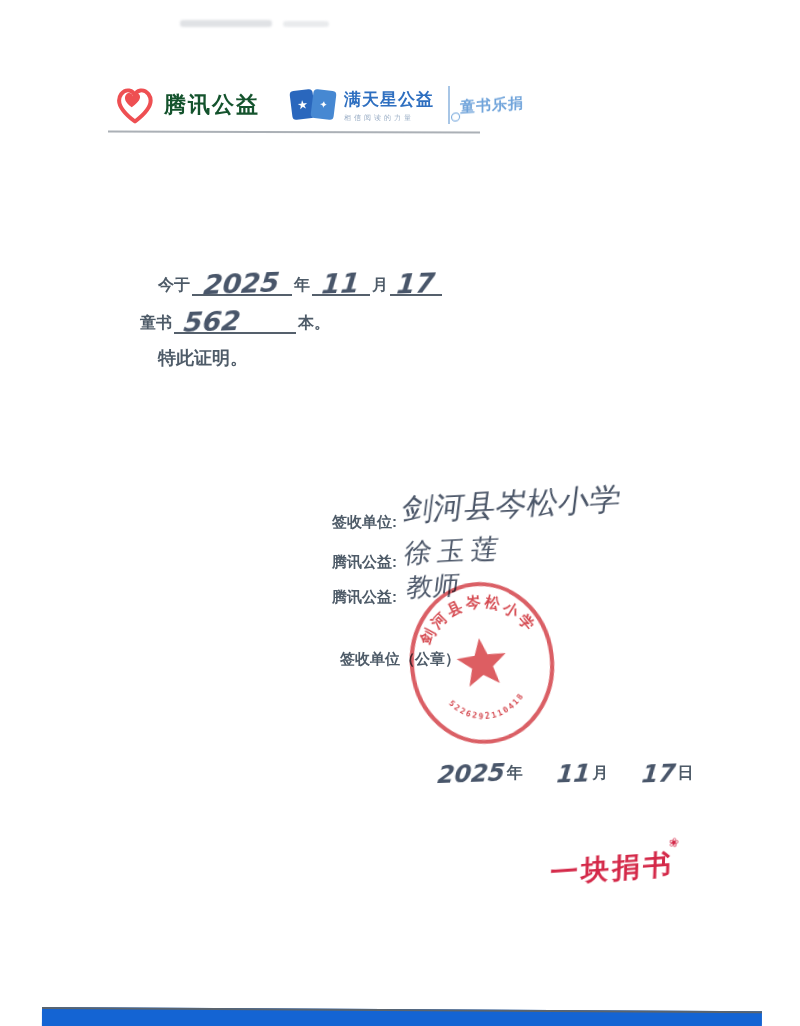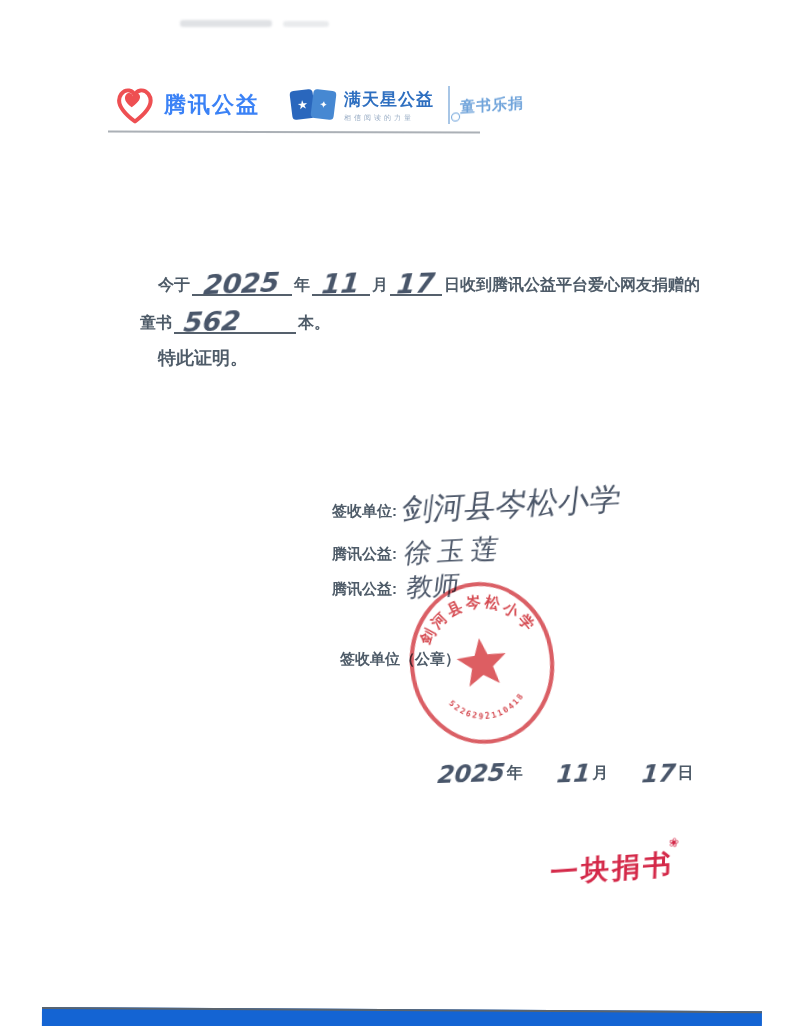--- a/index.html
+++ b/index.html
@@ -13,21 +13,21 @@
 
   
   .top-smudge { left:180px; top:20px; width:92px; height:7px;
     background:#a7adb6; opacity:.35; filter:blur(1.2px); border-radius:3px; }
   .top-smudge2 { left:283px; top:21px; width:46px; height:6px;
     background:#b2b8c0; opacity:.28; filter:blur(1.2px); border-radius:3px; }
 
   
   .logo-row { left:112px; top:82px; width:560px; height:46px; display:flex; align-items:center; }
   .heart-wrap { width:46px; height:44px; flex:0 0 auto; }
-  .tencent-text { font-size:22px; font-weight:700; color:#3b82f6; letter-spacing:2px; margin-left:6px; filter:blur(.3px); }
+  .tencent-text { font-size:22px; font-weight:700; color:#14532d; letter-spacing:2px; margin-left:6px; filter:blur(.3px); }
   .logo-gap { width:30px; flex:0 0 auto; }
   .books-icon { position:relative; width:48px; height:38px; flex:0 0 auto; }
   .book { position:absolute; width:23px; height:29px; border-radius:4px; top:4px;
     display:flex; align-items:center; justify-content:center; color:#fff; }
   .book.left  { left:1px;  background:#2a67bd; transform:rotate(-7deg); font-size:12px; }
   .book.right { left:22px; background:#4688d2; transform:rotate(7deg);  font-size:10px; }
   .mtx-block { margin-left:6px; }
   .mtx-text { font-size:17px; font-weight:700; color:#2e6fc0; letter-spacing:1px; filter:blur(.3px); }
   .mtx-tagline { font-size:7px; color:#7d96b5; letter-spacing:3px; margin-top:2px; filter:blur(.7px); opacity:.8; }
   .logo-divider { width:2px; height:38px; background:#a8c6e6; margin:0 10px 0 14px; flex:0 0 auto; }
@@ -48,21 +48,21 @@
   .line-2 { left:140px; top:300px; height:34px; }
   .blank { display:inline-flex; justify-content:center; align-items:flex-end;
     border-bottom:2px solid #55606c; margin:0 2px; position:relative; }
   .hand { font-family:"DejaVu Sans","Liberation Sans",sans-serif; font-style:italic;
     color:#49566a; transform:skewX(-8deg) rotate(-2deg); font-weight:600; filter:blur(.2px); }
   .hand.num-lg { font-size:27px; line-height:1; position:relative; top:3px; }
   .attest { left:158px; top:346px; font-size:18px; font-weight:600; color:#4e5b68; }
 
   
   .sig-label { font-size:15px; font-weight:700; color:#4e5b68; white-space:nowrap; }
-  .sig-row { display:flex; align-items:center; }
+  .sig-row { display:flex; align-items:flex-end; }
   .hand-cjk { font-family:"DejaVu Sans","Liberation Sans",sans-serif; color:#4b5668;
     transform:skewX(-10deg) rotate(-3deg); filter:blur(.25px); white-space:nowrap; }
   .row-unit { left:332px; top:490px; }
   .row-unit .hand-cjk { font-size:31px; margin-left:6px; position:relative; top:-6px; }
   .row-name { left:332px; top:536px; }
   .row-name .hand-cjk { font-size:27px; margin-left:8px; letter-spacing:6px; position:relative; top:-3px; }
   .row-role { left:332px; top:572px; }
   .row-role .hand-cjk { font-size:26px; margin-left:10px; position:relative; top:-3px; }
   .row-seal { left:340px; top:650px; }
 
@@ -127,21 +127,20 @@
       <span class="hand num-lg">2025</span>
     </span>
     <span>年</span>
     <span class="blank" style="width:58px;">
       <span class="hand num-lg">11</span>
     </span>
     <span>月</span>
     <span class="blank" style="width:52px;">
       <span class="hand num-lg">17</span>
     </span>
-    <span>日收到腾讯公益平台爱心网友捐赠的</span>
   </div>
 
   <div class="abs line line-2">
     <span>童书</span>
     <span class="blank" style="width:122px; justify-content:flex-start; padding-left:10px;">
       <span class="hand num-lg">562</span>
     </span>
     <span>本。</span>
   </div>
 

